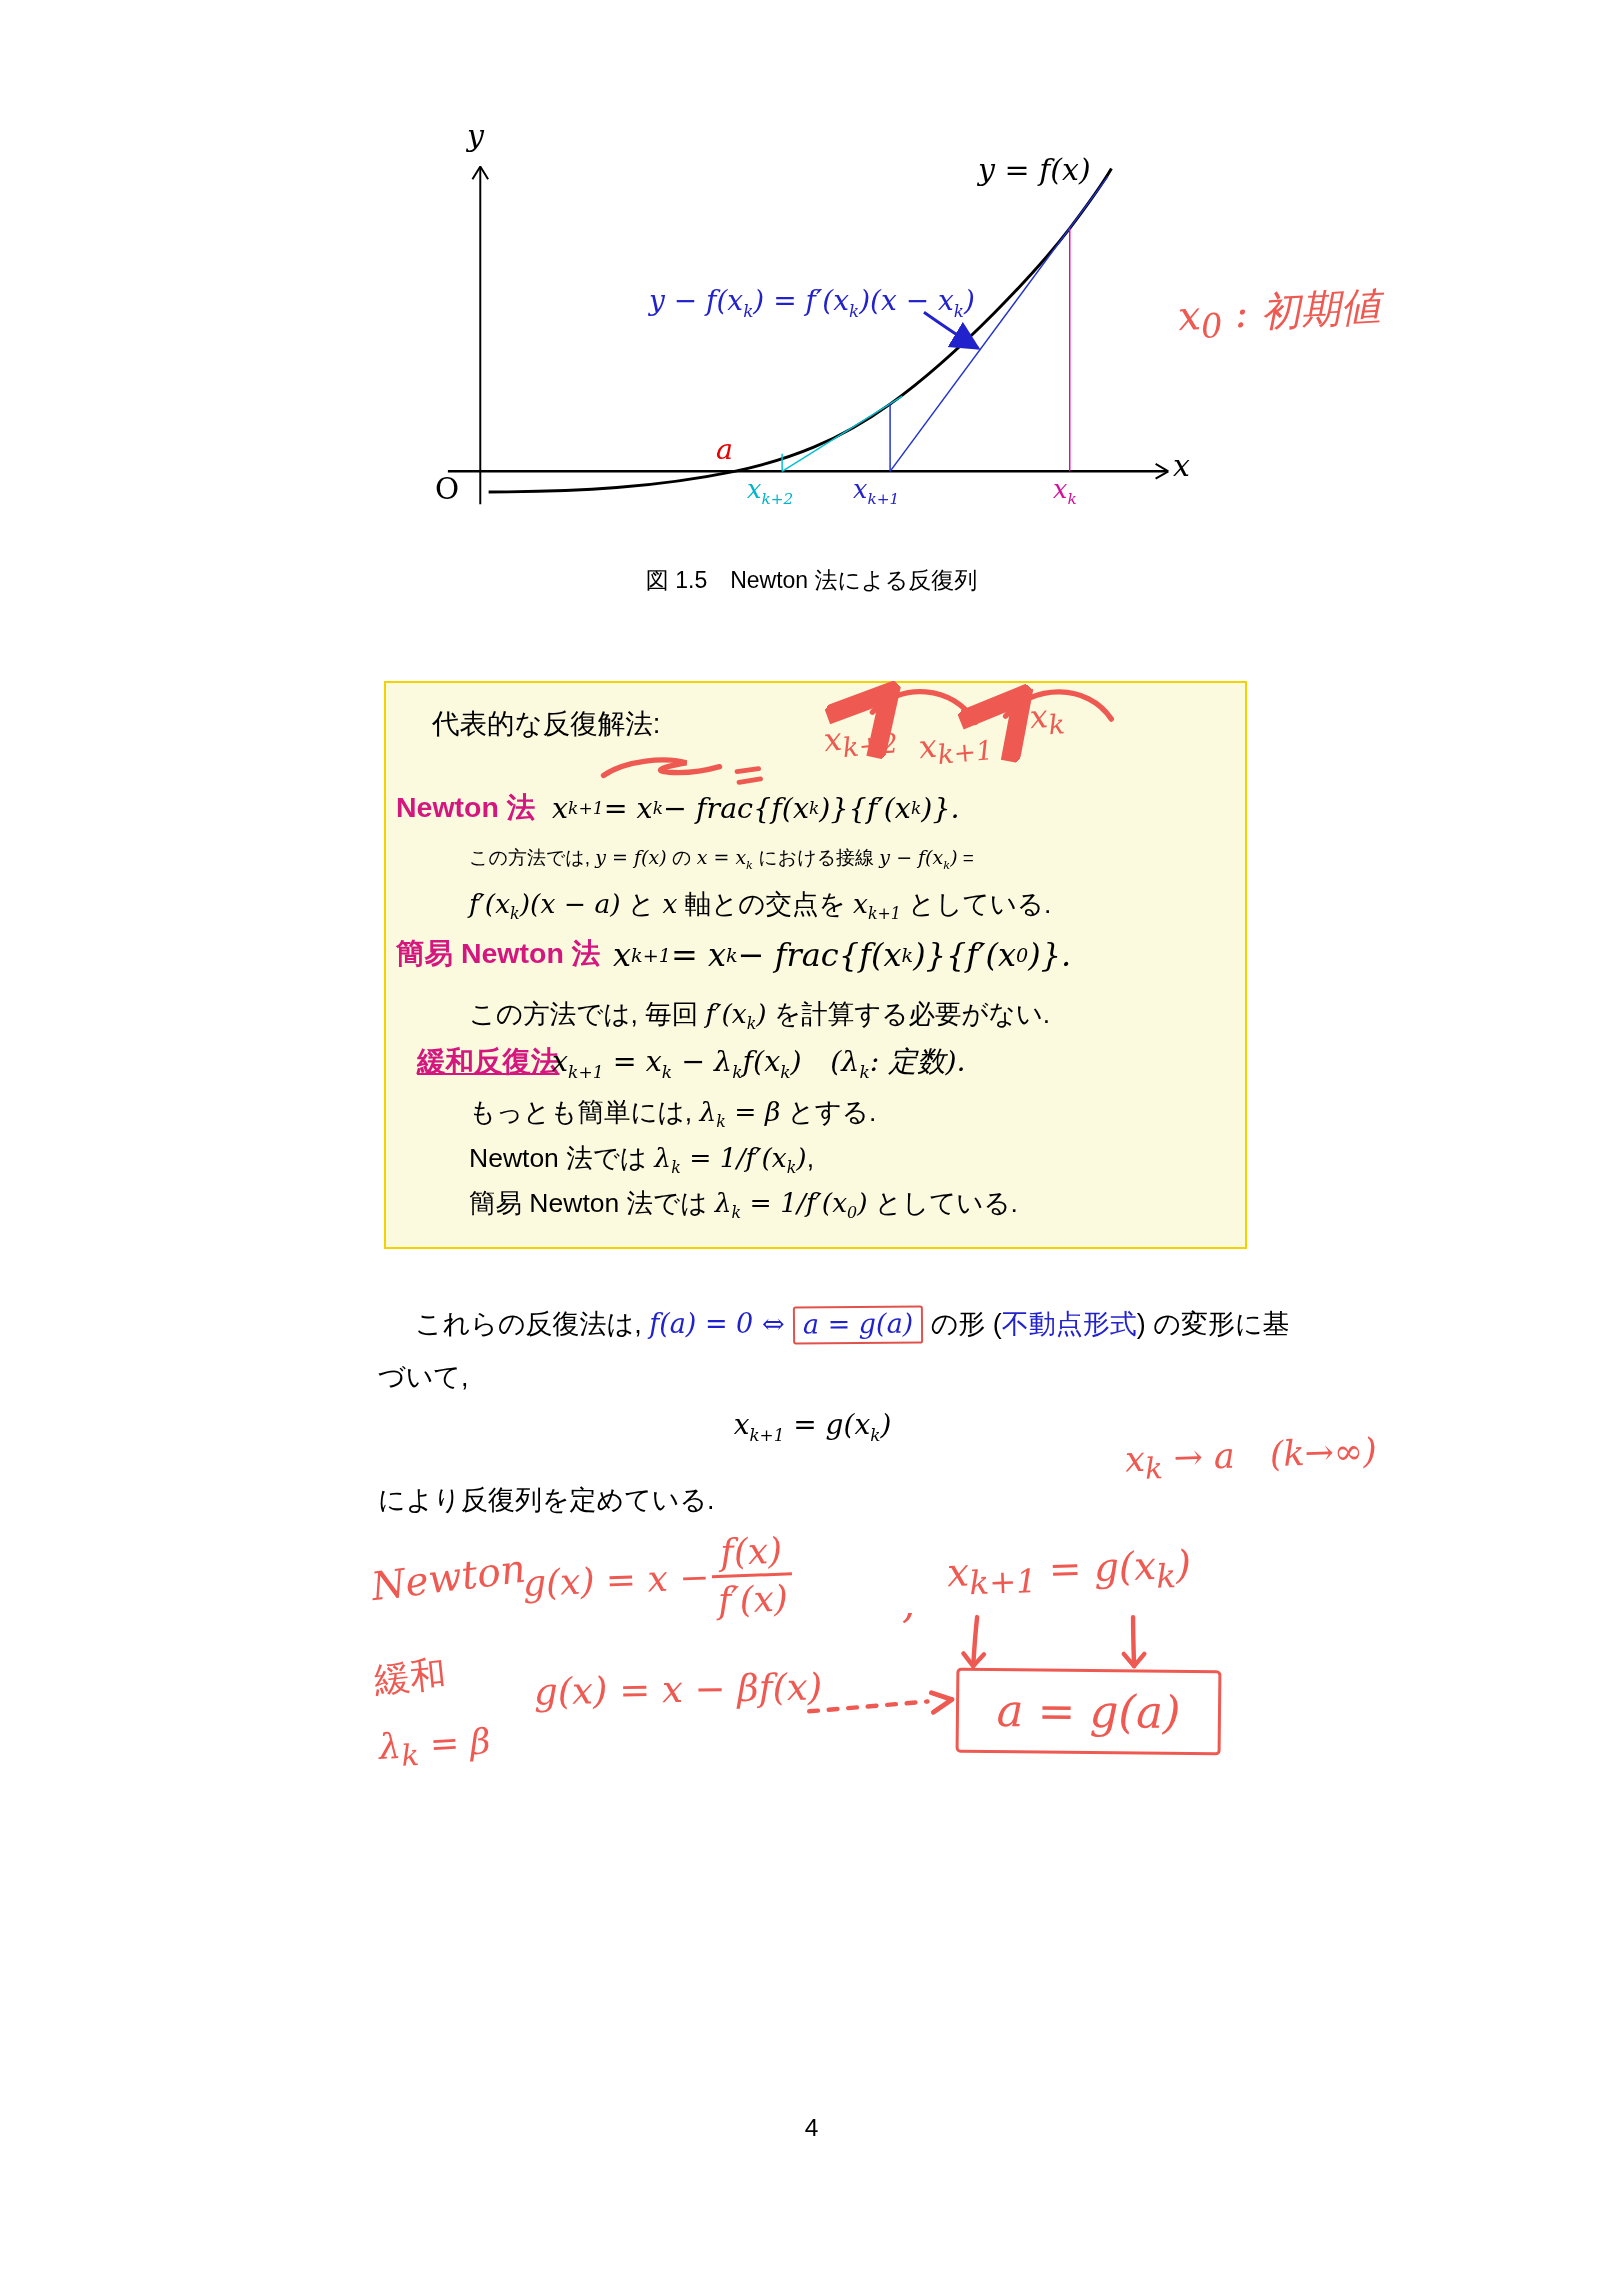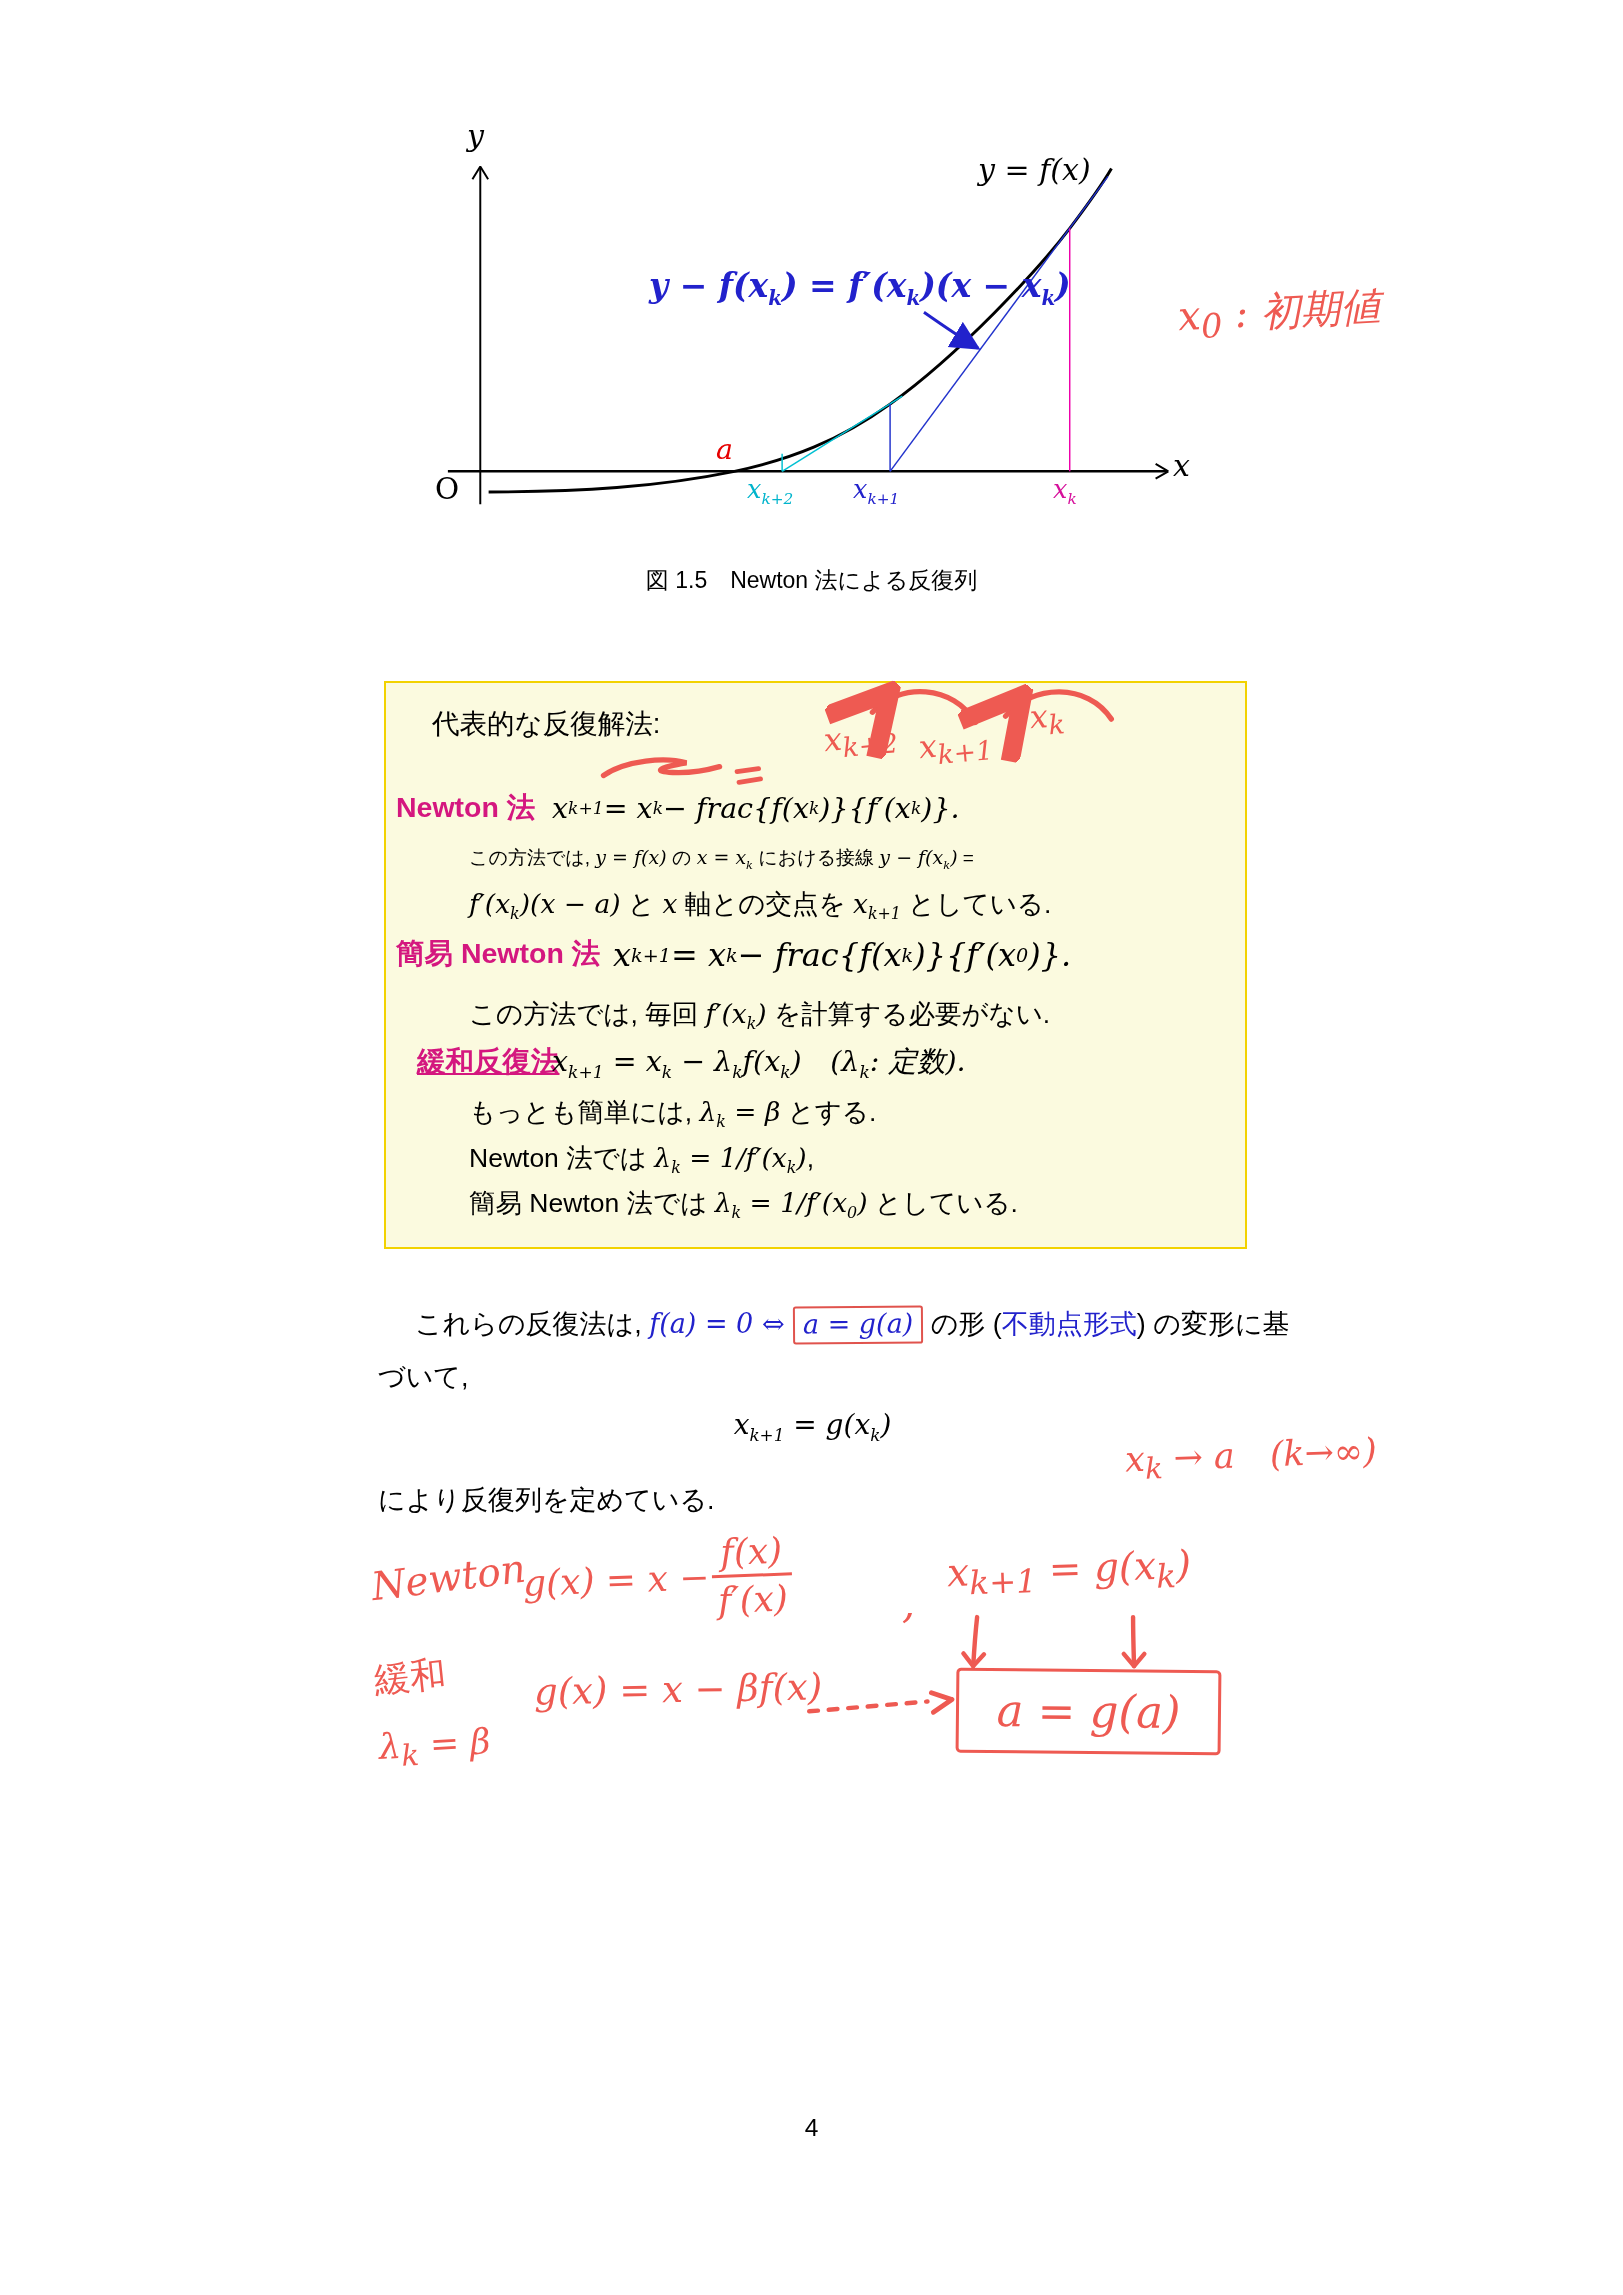--- a/index.html
+++ b/index.html
@@ -59,21 +59,21 @@
     <line x1="913" y1="681" x2="913" y2="544" stroke="#2233cc" stroke-width="3"></line>
     <line x1="693" y1="681" x2="693" y2="645" stroke="#00c0d2" stroke-width="3"></line>
 
     <path d="M 982 357 C 1022 385, 1062 412, 1092 430" stroke="#2222cc" stroke-width="6" fill="none" marker-end="url(#ab)"></path>
   </svg>
 
   <div class="abs math" style="left:467px;top:118px;font-size:30px;">y</div>
   <div class="abs math" style="left:1173px;top:448px;font-size:30px;">x</div>
   <div class="abs" style="left:435px;top:472px;font-size:29.4px;font-family:'DejaVu Serif',serif;">O</div>
   <div class="abs math" style="left:978px;top:152px;font-size:30px;">y = f(x)</div>
-  <div class="abs math blue" style="left:649px;top:266px;font-size:33px;font-weight:bold;">y − f(x<sub>k</sub>) = f′(x<sub>k</sub>)(x − x<sub>k</sub>)</div>
+  <div class="abs math blue" style="left:649px;top:284px;font-size:28px;">y − f(x<sub>k</sub>) = f′(x<sub>k</sub>)(x − x<sub>k</sub>)</div>
   <div class="abs math red" style="left:716px;top:433px;font-size:28.5px;">a</div>
   <div class="abs math cyan" style="left:747px;top:474px;font-size:25.5px;">x<sub>k+2</sub></div>
   <div class="abs math blue" style="left:853px;top:474px;font-size:25.5px;">x<sub>k+1</sub></div>
   <div class="abs math magenta" style="left:1053px;top:474px;font-size:25.5px;">x<sub>k</sub></div>
 
   <div class="abs hand" style="left:1178px;top:284px;font-size:40px;transform:rotate(-3deg);">x<sub>0</sub> : 初期値</div>
 
   <div class="abs jp" style="left:0;top:565px;width:1623px;text-align:center;font-size:23px;">図 1.5　Newton 法による反復列</div>
 
   <div class="ybox"></div>

